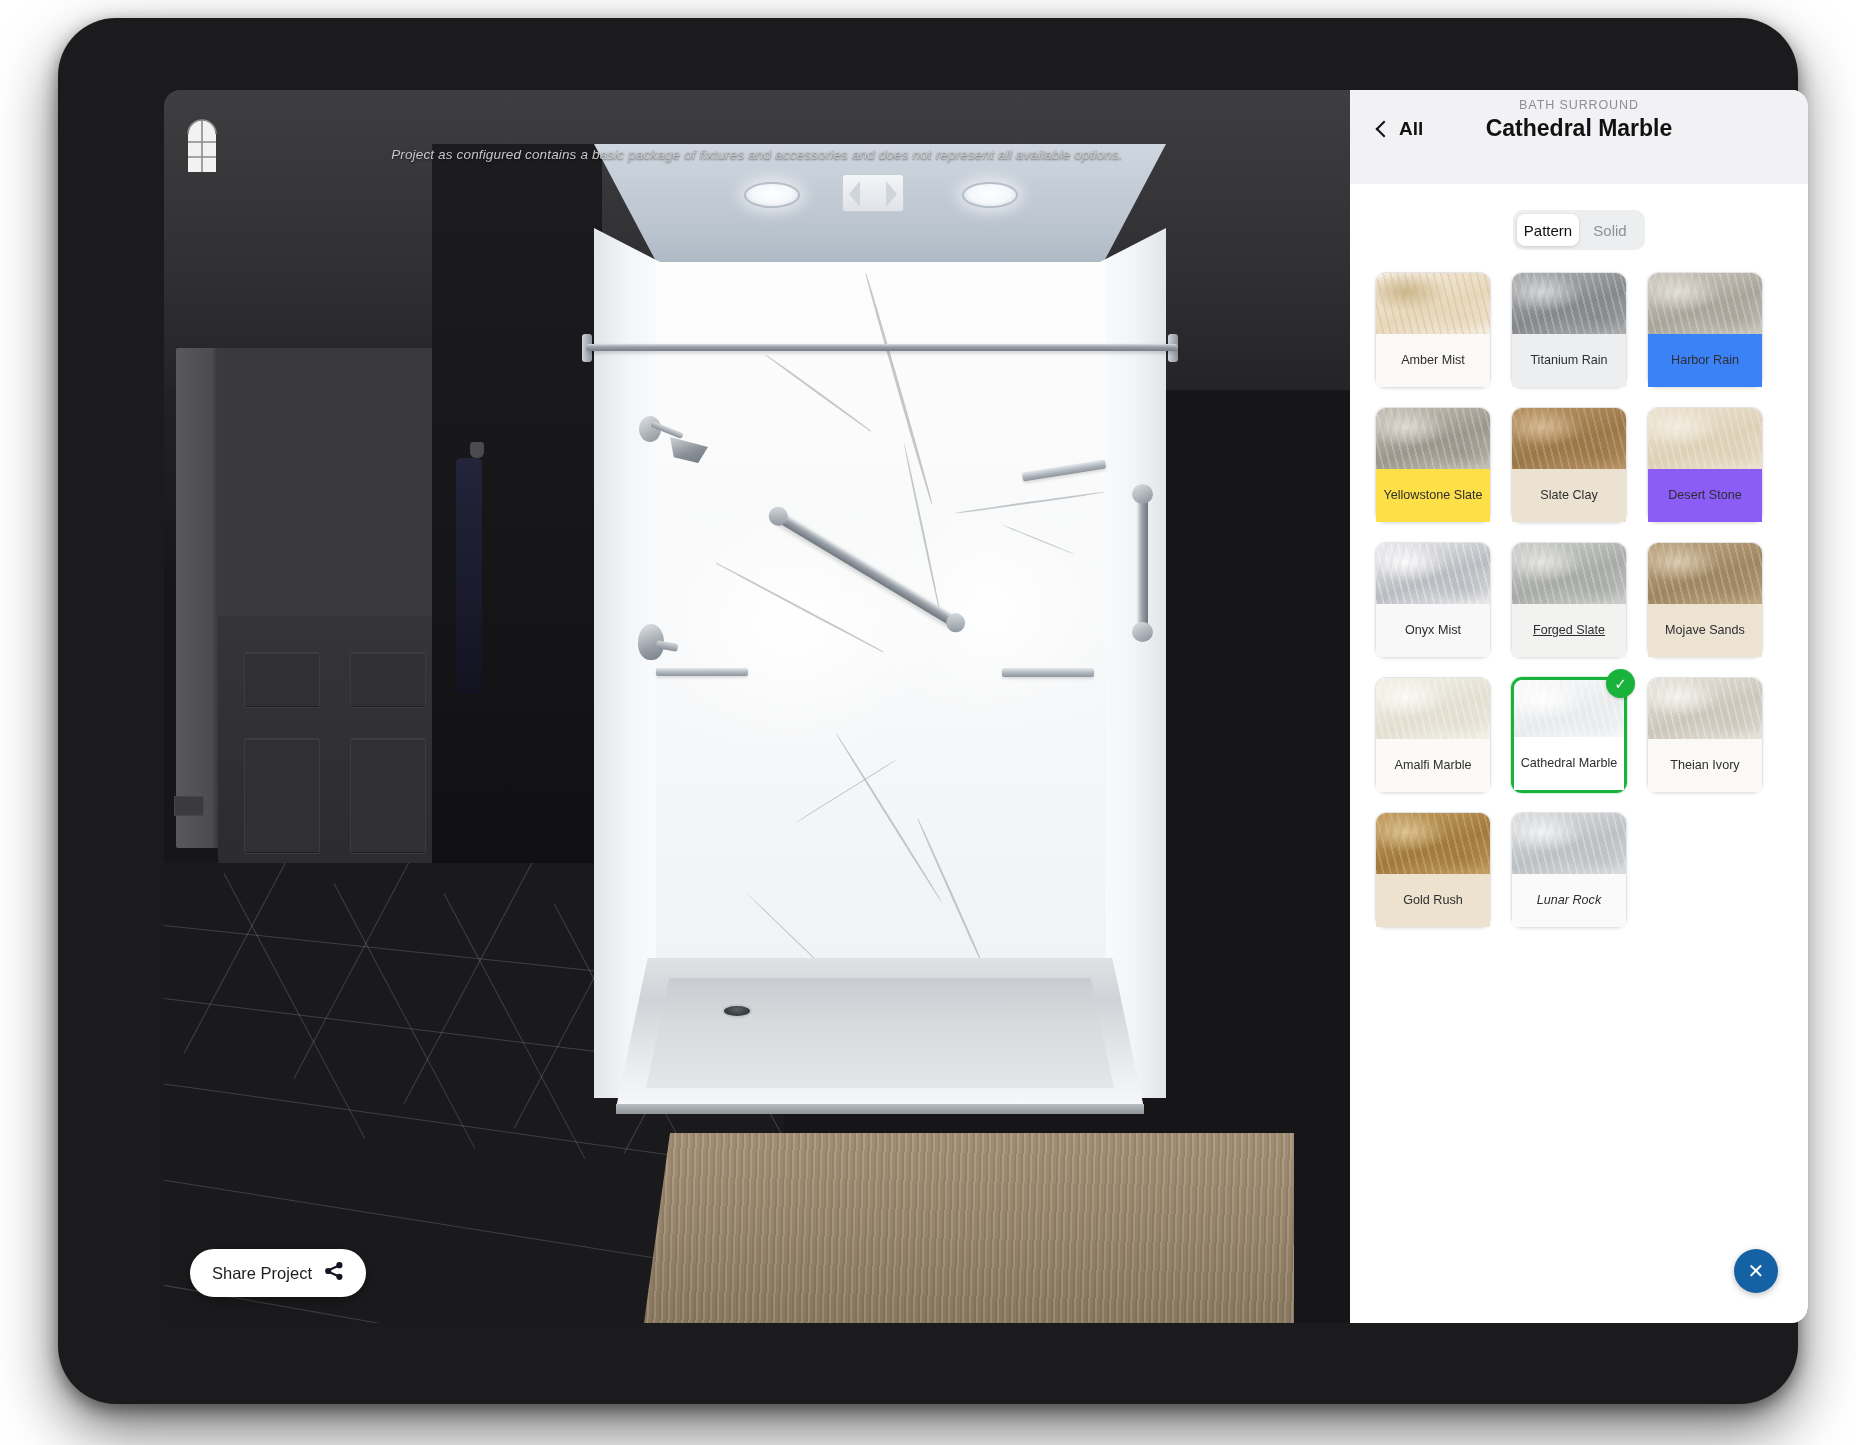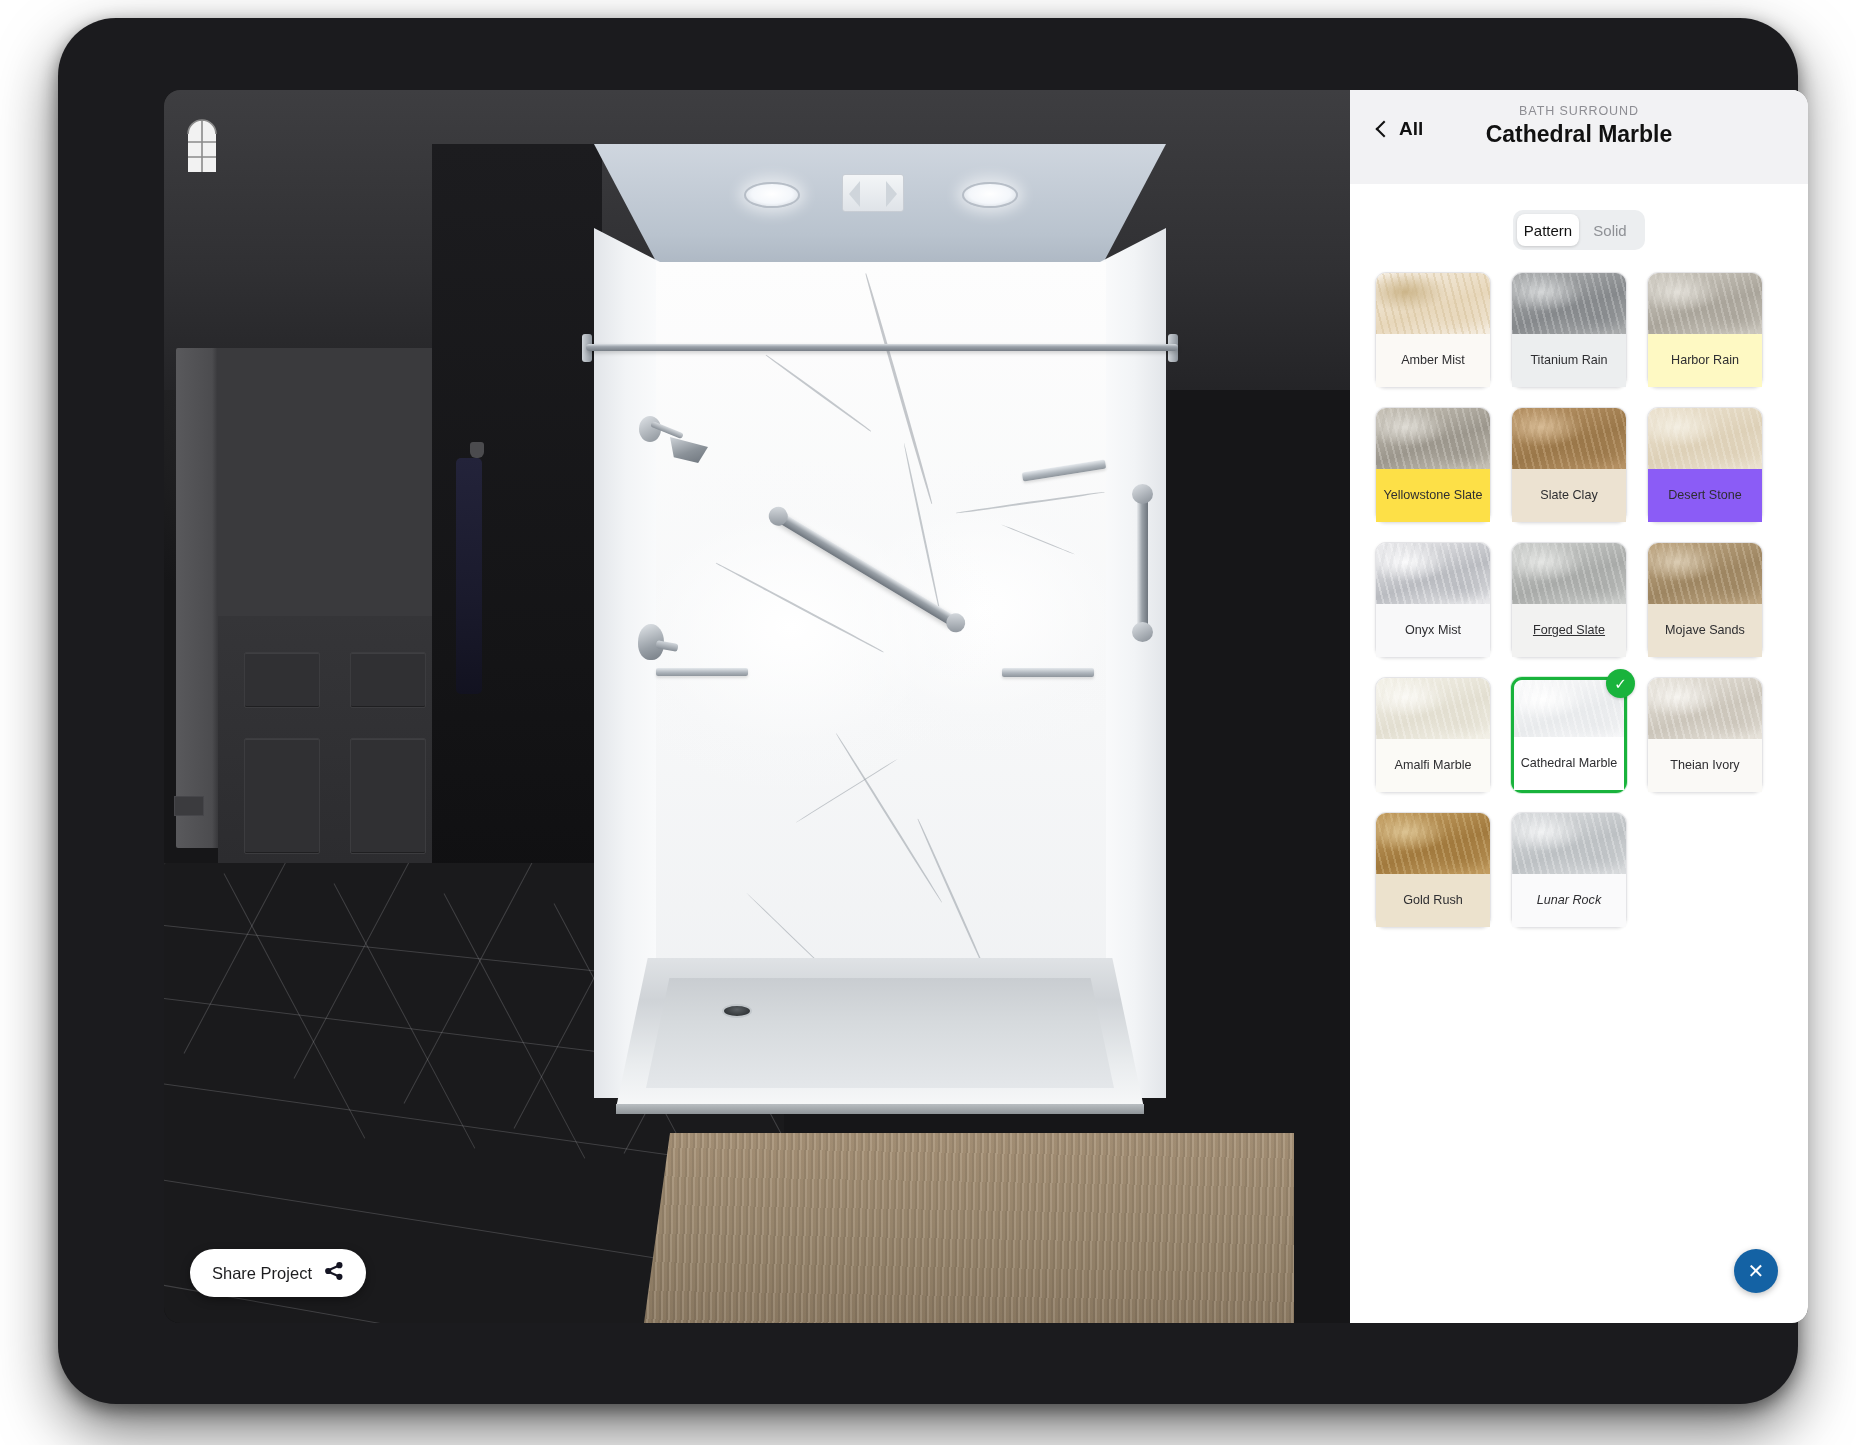--- a/index.html
+++ b/index.html
@@ -313,21 +313,21 @@
     display: flex; align-items: center; gap: 9px;
     cursor: pointer;
   }
   #back-all .chev {
     display: inline-block; width: 12px; height: 12px;
     border-left: 2.6px solid #111; border-bottom: 2.6px solid #111;
     transform: rotate(45deg);
   }
   #back-all .lbl { font-size: 19px; font-weight: 700; color: #111; }
   #header-titles {
-    position: absolute; left: 0; right: 0; top: 14px; text-align: center;
+    position: absolute; left: 0; right: 0; top: 8px; text-align: center;
   }
   #cat-label {
     font-size: 12.5px; letter-spacing: 0.9px; color: #8d8d93;
     text-transform: uppercase; margin-bottom: 3px;
   }
   #item-title { font-size: 23px; font-weight: 700; color: #111; }
 
   #toggle-wrap {
     margin: 26px auto 0; width: 132px; height: 40px;
     background: #eceef0; border-radius: 10px;
@@ -398,20 +398,21 @@
     <div id="viewport">
       <div class="back-wall"></div>
 
       <div id="window-icon">
         <svg width="36" height="62" viewBox="0 0 36 62">
           <path d="M4 22 A14 14 0 0 1 32 22 L32 60 L4 60 Z" fill="#f2f2f2"></path>
           <path d="M18 8 L18 60 M4 30 L32 30 M4 45 L32 45 M4 22 A14 14 0 0 1 32 22" stroke="#8a8a8a" stroke-width="1.6" fill="none"></path>
         </svg>
       </div>
 
+      <div id="disclaimer">Project as configured contains a basic package of fixtures and accessories and does not represent all available options.</div>
 
       <div class="doorway-frame">
         <div class="door">
           <div class="door-panel" style="left:26px; top:36px; width:76px; height:56px;"></div>
           <div class="door-panel" style="left:132px; top:36px; width:76px; height:56px;"></div>
           <div class="door-panel" style="left:26px; top:122px; width:76px; height:116px;"></div>
           <div class="door-panel" style="left:132px; top:122px; width:76px; height:116px;"></div>
           <div class="door-panel" style="left:26px; top:264px; width:76px; height:116px;"></div>
           <div class="door-panel" style="left:132px; top:264px; width:76px; height:116px;"></div>
           <div class="door-knob"></div>
@@ -524,21 +525,21 @@
           <div class="swatch">
             <div class="tex" style="background: repeating-linear-gradient(104deg, rgba(232, 216, 188, 0.133) 0px, rgba(232, 216, 188, 0.133) 3px, transparent 3px, transparent 9px), repeating-linear-gradient(76deg, rgba(203, 180, 136, 0.333) 0px, rgba(203, 180, 136, 0.333) 2px, transparent 2px, transparent 7px), radial-gradient(60px 28px at 26% 30%, rgb(203, 180, 136) 0%, transparent 70%), radial-gradient(52px 24px at 74% 68%, rgb(232, 216, 188) 0%, transparent 72%), linear-gradient(162deg, rgb(246, 239, 228) 0%, rgb(232, 216, 188) 55%, rgb(246, 239, 228) 100%);"></div>
             <div class="cap" style="background: rgb(251, 249, 245); text-align: center;">Amber Mist</div>
           </div>
           <div class="swatch">
             <div class="tex" style="background: repeating-linear-gradient(104deg, rgba(133, 136, 139, 0.133) 0px, rgba(133, 136, 139, 0.133) 3px, transparent 3px, transparent 9px), repeating-linear-gradient(76deg, rgba(214, 216, 217, 0.333) 0px, rgba(214, 216, 217, 0.333) 2px, transparent 2px, transparent 7px), radial-gradient(60px 28px at 26% 30%, rgb(214, 216, 217) 0%, transparent 70%), radial-gradient(52px 24px at 74% 68%, rgb(133, 136, 139) 0%, transparent 72%), linear-gradient(162deg, rgb(174, 176, 177) 0%, rgb(133, 136, 139) 55%, rgb(174, 176, 177) 100%);"></div>
             <div class="cap" style="background: rgb(236, 238, 239);">Titanium Rain</div>
           </div>
           <div class="swatch">
             <div class="tex" style="background: repeating-linear-gradient(104deg, rgba(169, 164, 154, 0.133) 0px, rgba(169, 164, 154, 0.133) 3px, transparent 3px, transparent 9px), repeating-linear-gradient(76deg, rgba(228, 225, 218, 0.333) 0px, rgba(228, 225, 218, 0.333) 2px, transparent 2px, transparent 7px), radial-gradient(60px 28px at 26% 30%, rgb(228, 225, 218) 0%, transparent 70%), radial-gradient(52px 24px at 74% 68%, rgb(169, 164, 154) 0%, transparent 72%), linear-gradient(162deg, rgb(207, 203, 194) 0%, rgb(169, 164, 154) 55%, rgb(207, 203, 194) 100%);"></div>
-            <div class="cap" style="background: #fef9c3;">Harbor Rain</div>
+            <div class="cap" style="background: #3b82f6;">Harbor Rain</div>
           </div>
           <div class="swatch">
             <div class="tex" style="background: repeating-linear-gradient(104deg, rgba(155, 150, 140, 0.133) 0px, rgba(155, 150, 140, 0.133) 3px, transparent 3px, transparent 9px), repeating-linear-gradient(76deg, rgba(224, 221, 214, 0.333) 0px, rgba(224, 221, 214, 0.333) 2px, transparent 2px, transparent 7px), radial-gradient(60px 28px at 26% 30%, rgb(224, 221, 214) 0%, transparent 70%), radial-gradient(52px 24px at 74% 68%, rgb(155, 150, 140) 0%, transparent 72%), linear-gradient(162deg, rgb(201, 196, 185) 0%, rgb(155, 150, 140) 55%, rgb(201, 196, 185) 100%);"></div>
             <div class="cap" style="background: #fde047;">Yellowstone Slate</div>
           </div>
           <div class="swatch">
             <div class="tex" style="background: repeating-linear-gradient(104deg, rgba(154, 119, 73, 0.133) 0px, rgba(154, 119, 73, 0.133) 3px, transparent 3px, transparent 9px), repeating-linear-gradient(76deg, rgba(216, 188, 150, 0.333) 0px, rgba(216, 188, 150, 0.333) 2px, transparent 2px, transparent 7px), radial-gradient(60px 28px at 26% 30%, rgb(216, 188, 150) 0%, transparent 70%), radial-gradient(52px 24px at 74% 68%, rgb(154, 119, 73) 0%, transparent 72%), linear-gradient(162deg, rgb(185, 149, 104) 0%, rgb(154, 119, 73) 55%, rgb(185, 149, 104) 100%);"></div>
             <div class="cap" style="background: rgb(236, 226, 209);">Slate Clay</div>
           </div>
           <div class="swatch">

